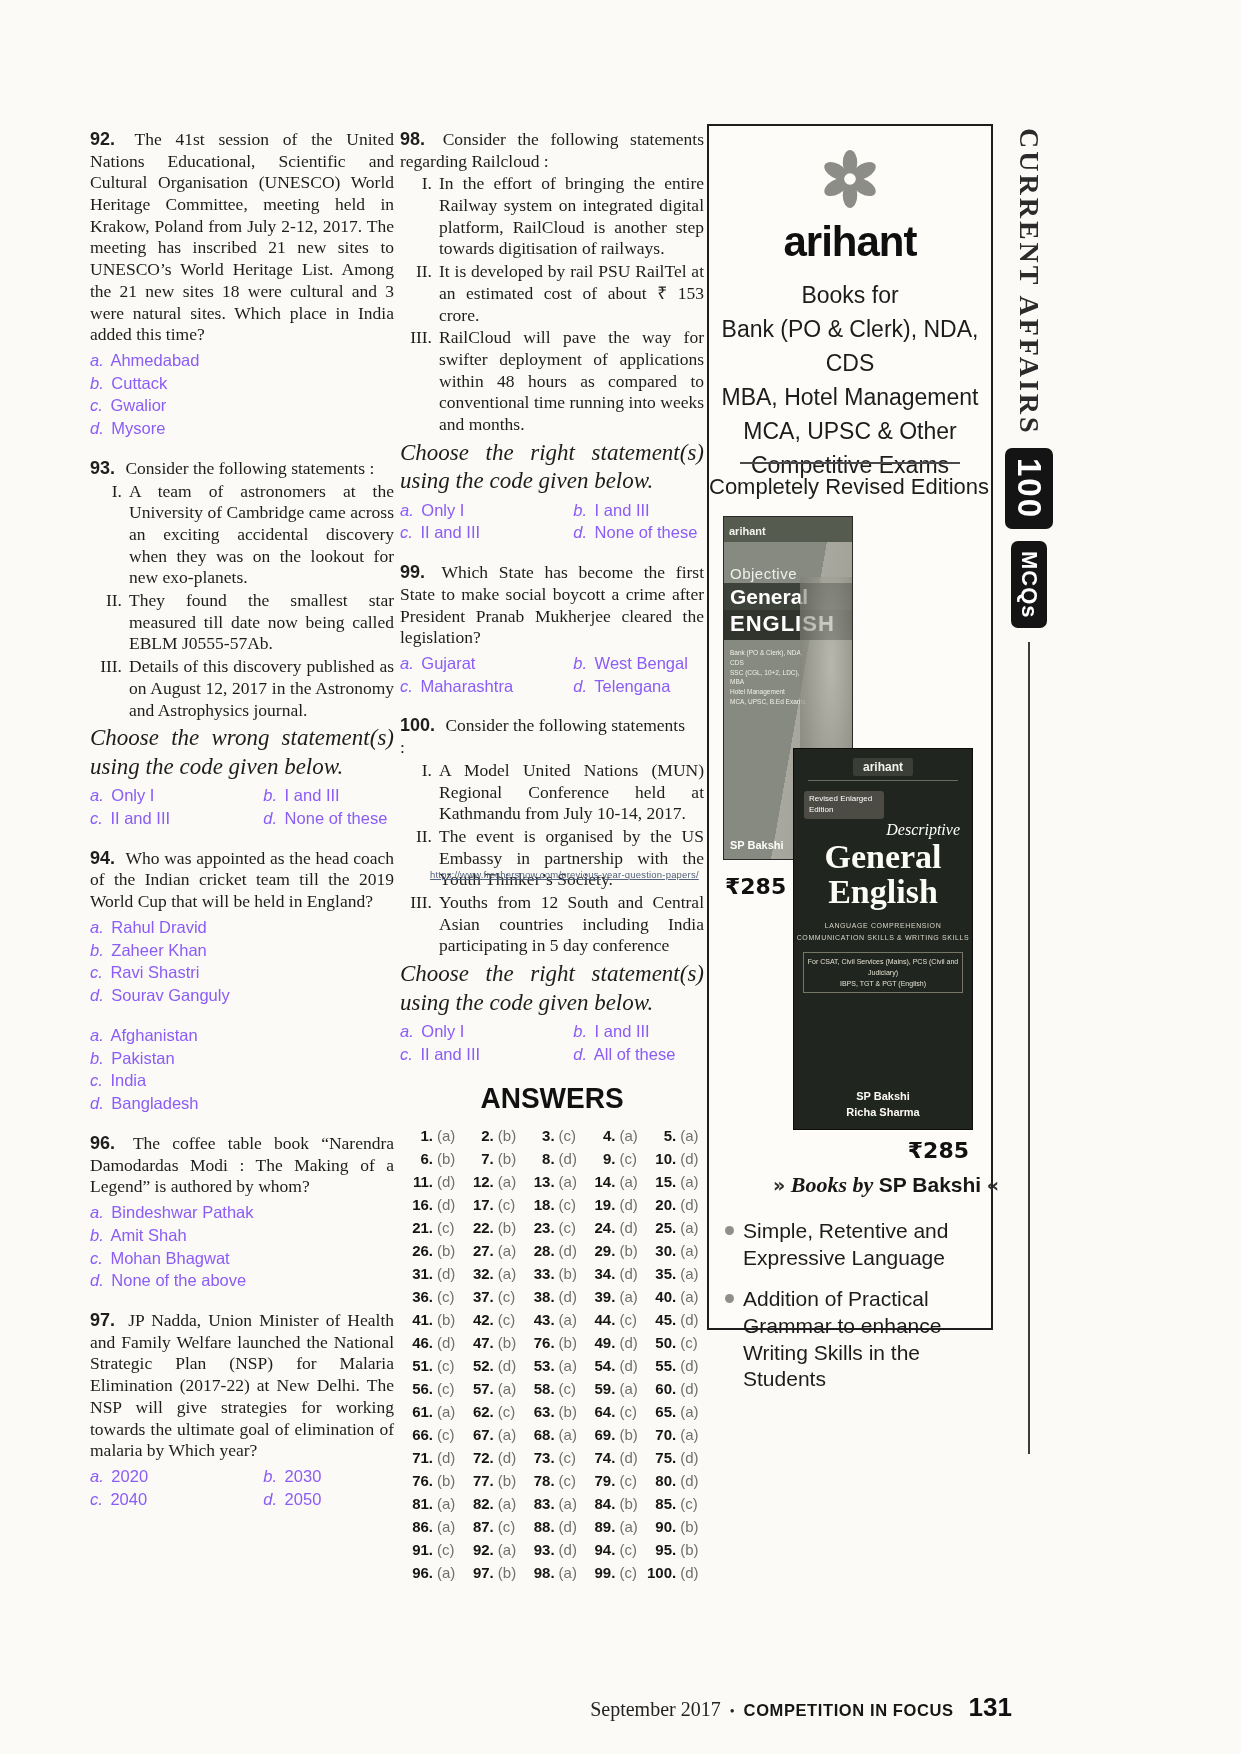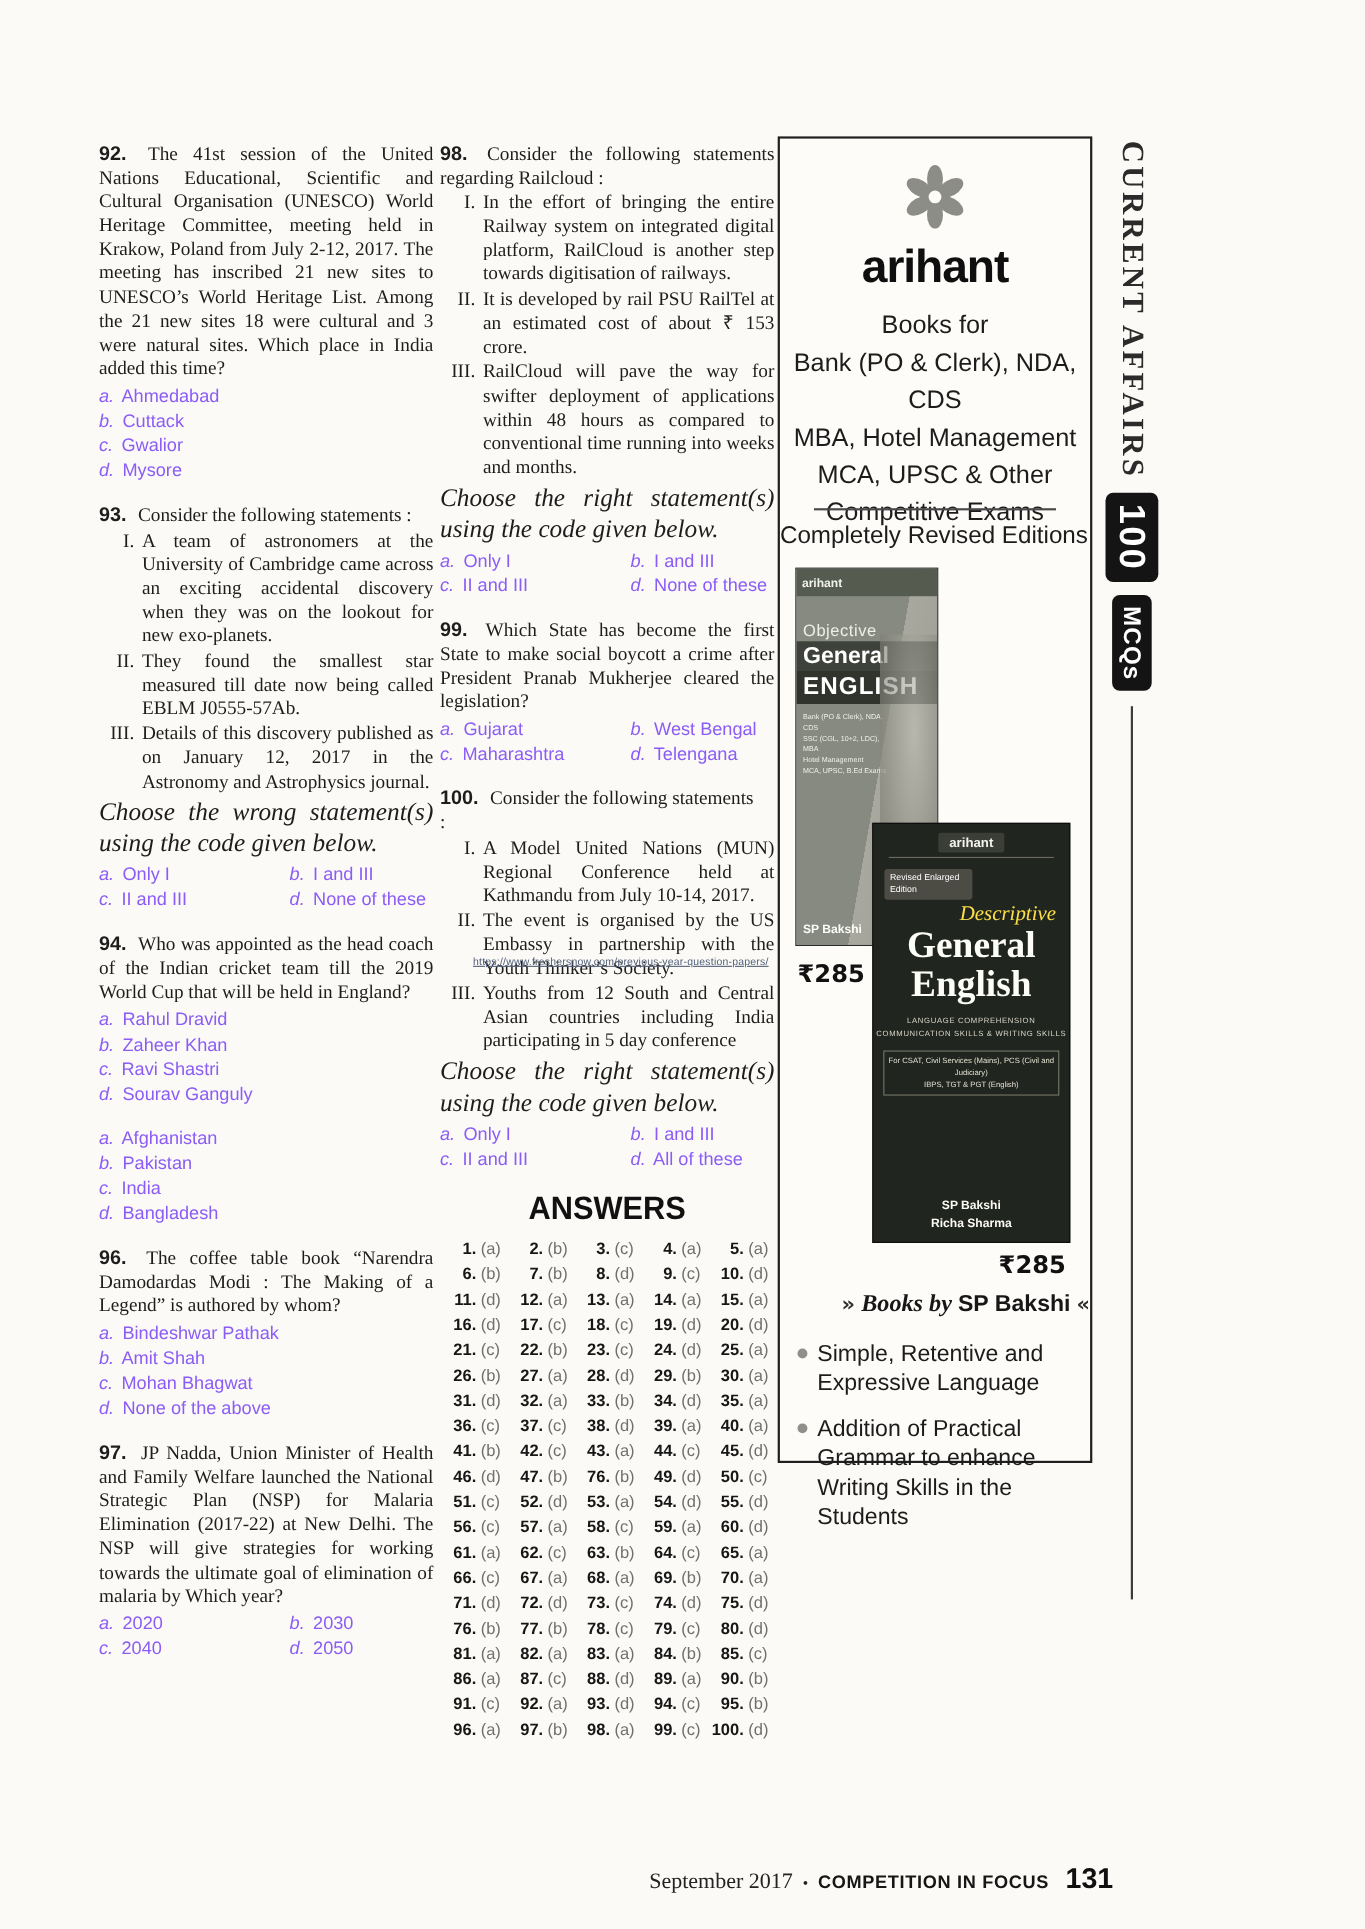--- a/index.html
+++ b/index.html
@@ -69,37 +69,37 @@
 
   
   #book2{position:absolute;left:84px;top:622px;width:180px;height:382px;z-index:2;
       background:#21251f;border:1px solid #0d0d0d;box-sizing:border-box;color:#fff;overflow:hidden;}
   #book2-top{text-align:center;margin-top:8px;}
   #book2-brand{display:inline-block;background:#3a3e36;color:#f4f4ee;font-family:"Liberation Sans",sans-serif;
       font-weight:700;font-size:12px;padding:2px 10px;border-radius:2px;}
   #book2-topline{margin-top:4px;border-top:1px solid #6a6a62;width:84%;margin-left:8%;}
   #book2-badge{display:inline-block;margin:10px 0 0 10px;background:#4c4c44;color:#fff;
       font-family:"Liberation Sans",sans-serif;font-size:8px;line-height:1.35;padding:3px 5px;border-radius:3px;max-width:70px;}
-  #book2-script{margin:2px 12px 0 0;text-align:right;font-style:italic;font-size:19px;color:#fde047;
+  #book2-script{margin:2px 12px 0 0;text-align:right;font-style:italic;font-size:16px;color:#ffffff;
       font-family:"Liberation Serif",serif;}
   .b2-title{text-align:center;font-family:"Liberation Serif",serif;font-weight:700;font-size:34px;
       line-height:1.05;color:#fdfdf8;}
   #book2-subs{margin-top:10px;text-align:center;font-family:"Liberation Sans",sans-serif;font-size:7px;
       letter-spacing:.6px;color:#d8d6c8;line-height:1.7;}
   #book2-for{margin:8px auto 0 auto;width:86%;border:1px solid #777768;padding:3px 2px;text-align:center;
       font-family:"Liberation Sans",sans-serif;font-size:7px;color:#e2e0d2;line-height:1.6;}
   #book2-authors{position:absolute;bottom:8px;left:0;width:100%;text-align:center;
       font-family:"Liberation Sans",sans-serif;font-weight:700;font-size:11px;line-height:1.45;color:#fbfbf4;}
 
   .price{position:absolute;font-family:"DejaVu Sans","Liberation Sans",sans-serif;font-weight:700;
       font-size:22px;color:#111;}
   #price1{left:16px;top:748px;}
   #price2{right:22px;top:1012px;}
 
-  #ad-caption{position:absolute;top:1046px;width:100%;text-align:right;font-size:22px;color:#171717;}
+  #ad-caption{position:absolute;top:1046px;width:100%;text-align:center;font-size:22px;color:#171717;padding-left:36px;}
   .cap-arrow{font-family:"DejaVu Sans",sans-serif;font-weight:700;color:#2e2e2e;font-size:19px;}
   .cap-italic{font-style:italic;font-weight:700;font-family:"Liberation Serif",serif;}
   .cap-bold{font-family:"Liberation Sans",sans-serif;font-weight:700;font-size:21px;}
 
   #ad-bullets{position:absolute;top:1092px;left:16px;width:254px;}
   .bullet-row{display:flex;margin-bottom:14px;}
   .bullet-dot{flex:none;width:9px;height:9px;border-radius:50%;background:#90908a;margin:8px 9px 0 0;}
   .bullet-text{font-family:"Liberation Sans",sans-serif;font-size:21px;font-weight:500;
       color:#1c1c1c;line-height:1.28;}
 
@@ -143,21 +143,21 @@
           <div class="stmt">
             <span class="stmt-l">I.</span>
             <span class="stmt-t">A team of astronomers at the University of Cambridge came across an exciting accidental discovery when they was on the lookout for new exo-planets.</span>
           </div>
           <div class="stmt">
             <span class="stmt-l">II.</span>
             <span class="stmt-t">They found the smallest star measured till date now being called EBLM J0555-57Ab.</span>
           </div>
           <div class="stmt">
             <span class="stmt-l">III.</span>
-            <span class="stmt-t">Details of this discovery published as on January 12, 2017 in the Astronomy and Astrophysics journal.</span>
+            <span class="stmt-t">Details of this discovery published as on August 12, 2017 in the Astronomy and Astrophysics journal.</span>
           </div>
           <p class="chooser">Choose the wrong statement(s) using the code given below.</p>
           <div class="opts two">
             <div class="opt"><span class="opt-l">a.</span> Only I</div>
             <div class="opt"><span class="opt-l">b.</span> I and III</div>
             <div class="opt"><span class="opt-l">c.</span> II and III</div>
             <div class="opt"><span class="opt-l">d.</span> None of these</div>
           </div>
         </div>
         <div class="q">

